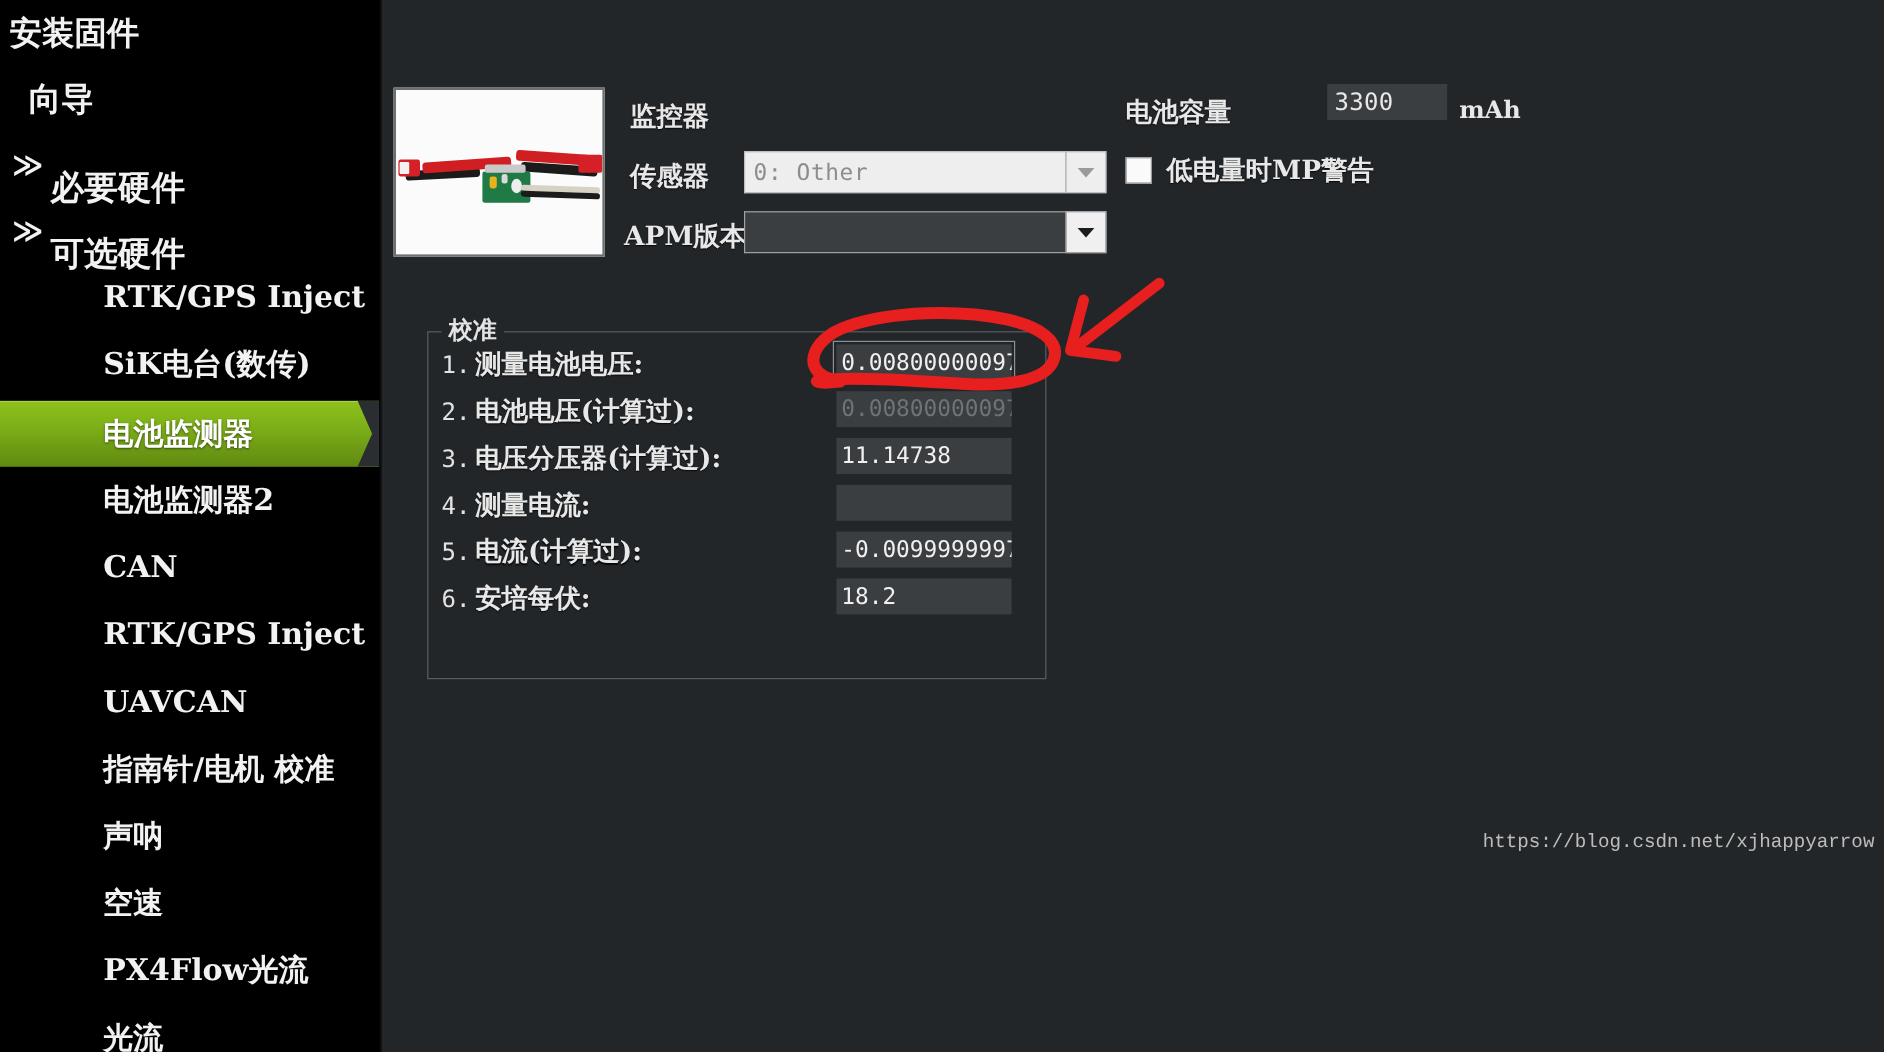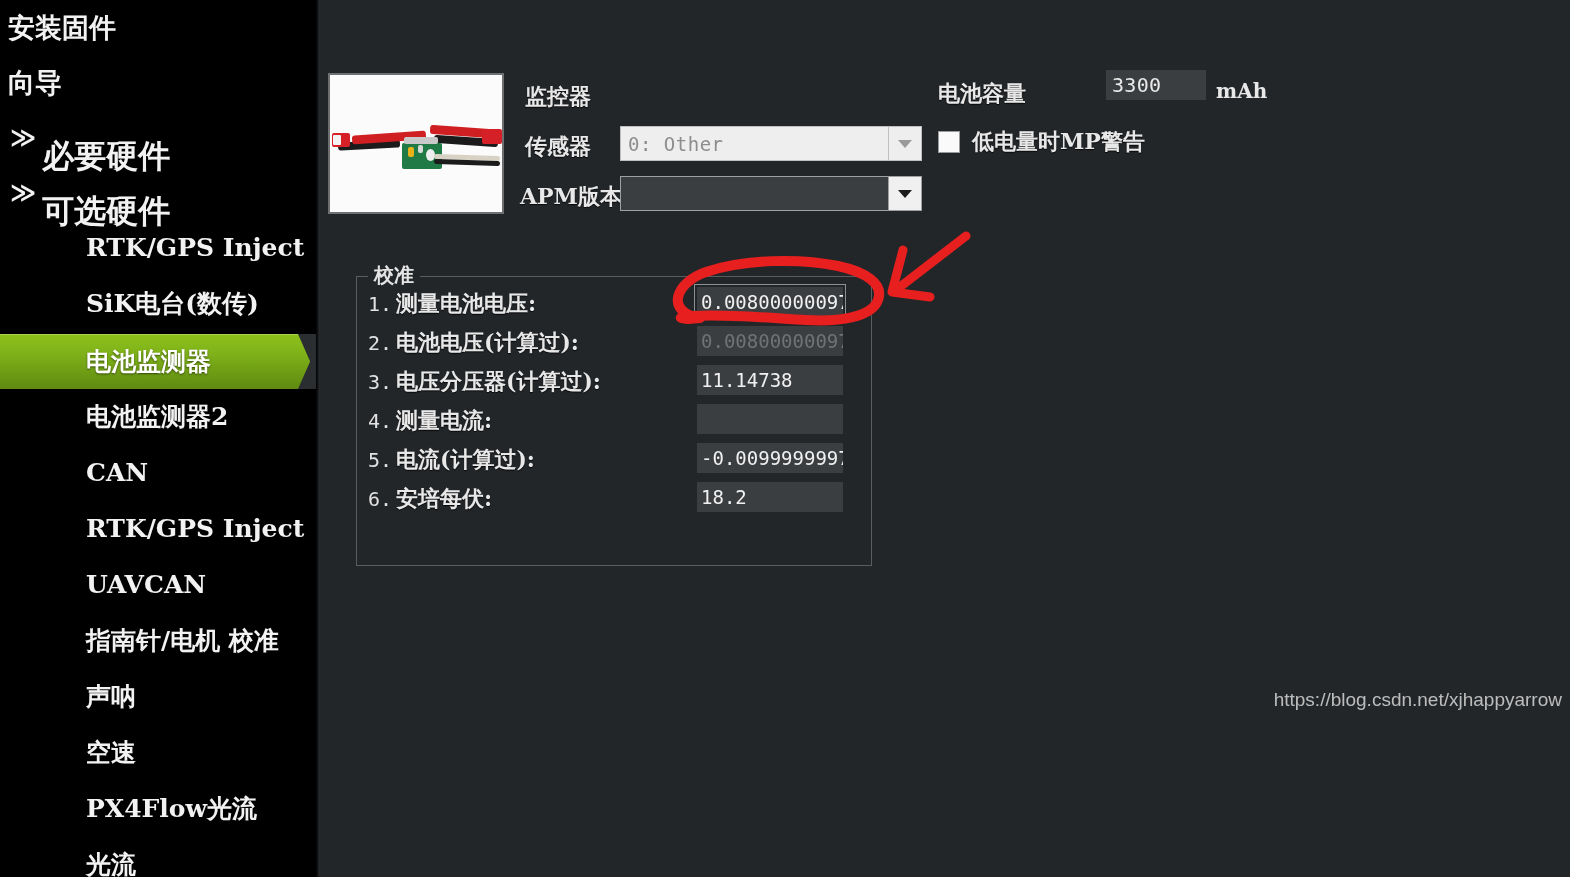--- a/index.html
+++ b/index.html
@@ -39,21 +39,21 @@
     align-items: center;
     color: #f2f2f2;
     white-space: nowrap;
   }
   .nav-label {
     font-family: "DejaVu Serif", "Liberation Serif", serif;
     font-weight: bold;
     text-shadow: 0 1px 1px rgba(0,0,0,0.9);
   }
   .lvl0 .nav-label { font-size: 27px; padding-left: 8px; }
-  .lvl1 .nav-label { font-size: 32px; padding-left: 8px; margin-top: 38px; }
+  .lvl1 .nav-label { font-size: 28px; padding-left: 8px; margin-top: 38px; }
   .lvl2 .nav-label { font-size: 25px; padding-left: 86px; }
   .chev {
     font-size: 25px;
     padding-left: 10px;
     padding-right: 6px;
     font-family: "DejaVu Sans", sans-serif;
     font-weight: bold;
   }
   .nav-item.selected {
     background: linear-gradient(to bottom, #8ec11b 0%, #7fb219 35%, #5f8a10 100%);
@@ -251,35 +251,35 @@
     position: absolute;
     left: 0; top: 0;
     width: 1570px; height: 877px;
     pointer-events: none;
   }
 
   #watermark {
     position: absolute;
     right: 8px; bottom: 6px;
     color: #c9c9c9;
-    font-family: Liberation Sans, sans-serif;
-    font-size: 19px;
+    font-family: Liberation Mono, monospace;
+    font-size: 16px;
     opacity: 0.92;
     margin-top: 16px;
   }
 </style>
 </head>
 <body>
 
 <div id="sidebar">
   <div id="sidebar-nav">
       <div class="nav-item lvl0" style="top: 0px;">
         <span class="nav-label">安装固件</span>
       </div>
-      <div class="nav-item lvl0" style="top: 55px;">
+      <div class="nav-item lvl0" style="top: 55px; padding-left: 16px;">
         <span class="nav-label">向导</span>
       </div>
       <div class="nav-item lvl1" style="top: 110px;">
         <span class="chev">≫</span>
         <span class="nav-label" style="padding-left: 0px;">必要硬件</span>
       </div>
       <div class="nav-item lvl1" style="top: 165px;">
         <span class="chev">≫</span>
         <span class="nav-label" style="padding-left: 0px;">可选硬件</span>
       </div>

